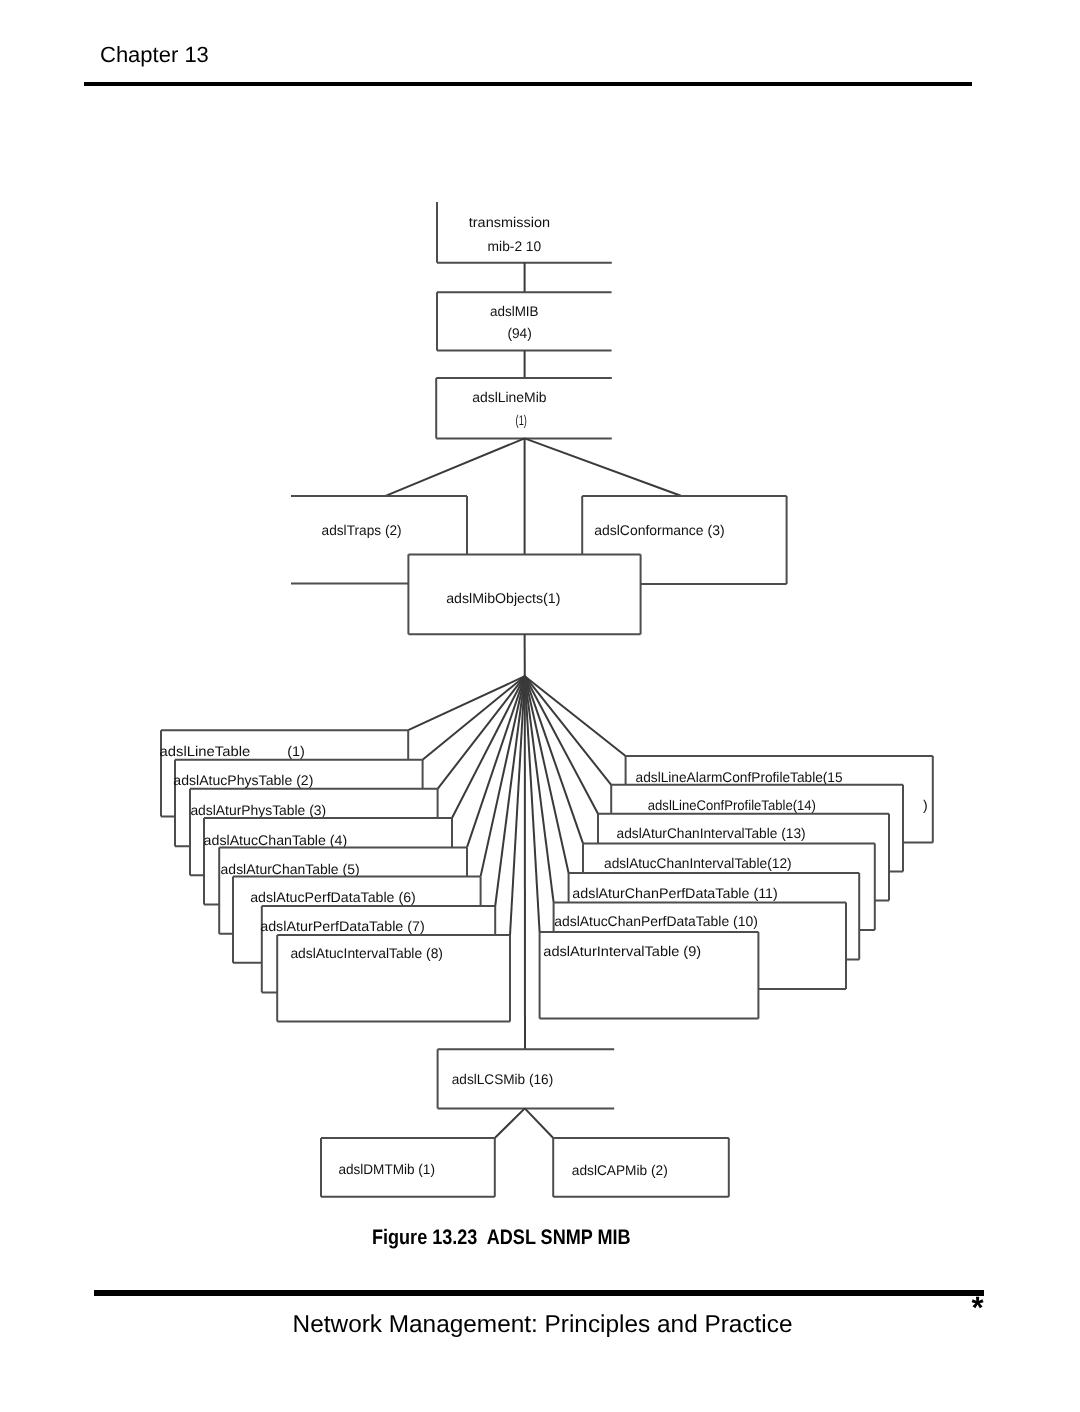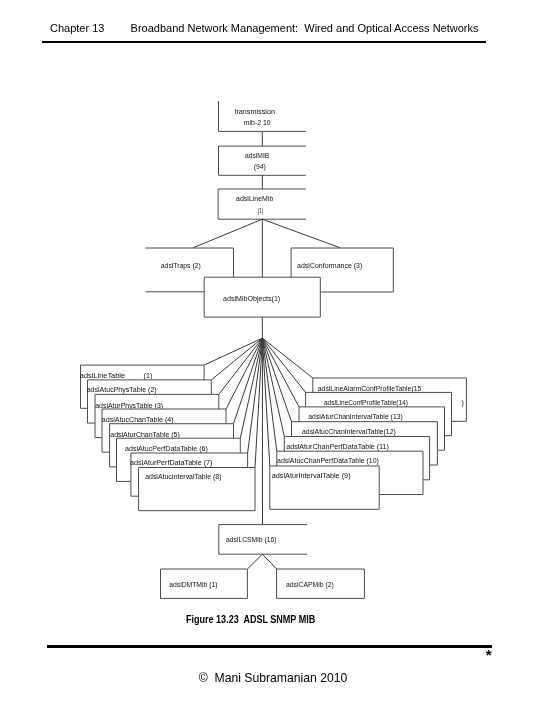--- a/index.html
+++ b/index.html
@@ -16,21 +16,20 @@
   #ftr-rule{position:absolute;left:47px;top:645.3px;width:445px;height:2.4px;background:#000;}
   #ftr-star{position:absolute;left:485.7px;top:646.5px;font-size:15.5px;line-height:15.5px;font-weight:bold;}
   #ftr-l1{position:absolute;left:146.3px;top:655.1px;font-size:12.2px;white-space:pre;}
   #ftr-l2{position:absolute;left:198.8px;top:670.5px;font-size:12.2px;white-space:pre;}
 </style>
 </head>
 <body>
 
 <div class="slide">
   <div id="hdr-chapter">Chapter 13</div>
-  <div id="hdr-subject">Broadband Network Management:  Wired and Optical Access Networks</div>
   <div id="hdr-rule"></div>
 
   <svg id="figsvg" width="540" height="706">
       <g>
         <rect x="218.5" y="101" width="87.4" height="30.4" fill="#ffffff" stroke="none"></rect>
         <line x1="218.5" y1="131.4" x2="305.9" y2="131.4" stroke="#4d4d4d" stroke-width="1"></line>
         <line x1="218.5" y1="101" x2="218.5" y2="131.4" stroke="#4d4d4d" stroke-width="1"></line>
       </g>
       <text x="234.4" y="113.6" font-family="&quot;Liberation Sans&quot;, sans-serif" font-size="7" fill="#111" text-anchor="start" textLength="40.6" lengthAdjust="spacingAndGlyphs">transmission</text>
       <text x="243.8" y="125.3" font-family="&quot;Liberation Sans&quot;, sans-serif" font-size="7" fill="#111" text-anchor="start" textLength="26.8" lengthAdjust="spacingAndGlyphs">mib-2 10</text>
@@ -240,14 +239,14 @@
         <line x1="364.40000000000003" y1="569" x2="364.40000000000003" y2="598.4" stroke="#4d4d4d" stroke-width="1"></line>
         <line x1="276.6" y1="598.4" x2="364.40000000000003" y2="598.4" stroke="#4d4d4d" stroke-width="1"></line>
         <line x1="276.6" y1="569" x2="276.6" y2="598.4" stroke="#4d4d4d" stroke-width="1"></line>
       </g>
       <text x="285.9" y="587.4" font-family="&quot;Liberation Sans&quot;, sans-serif" font-size="7" fill="#111" text-anchor="start" textLength="48" lengthAdjust="spacingAndGlyphs">adslCAPMib (2)</text>
     </svg>
 
   <div id="caption">Figure 13.23  ADSL SNMP MIB</div>
   <div id="ftr-rule"></div>
   <div id="ftr-star">*</div>
-  <div id="ftr-l2">©  Mani Subramanian 2010</div>
+  <div id="ftr-l1">Network Management: Principles and Practice</div>
 </div>
 
 </body></html>

